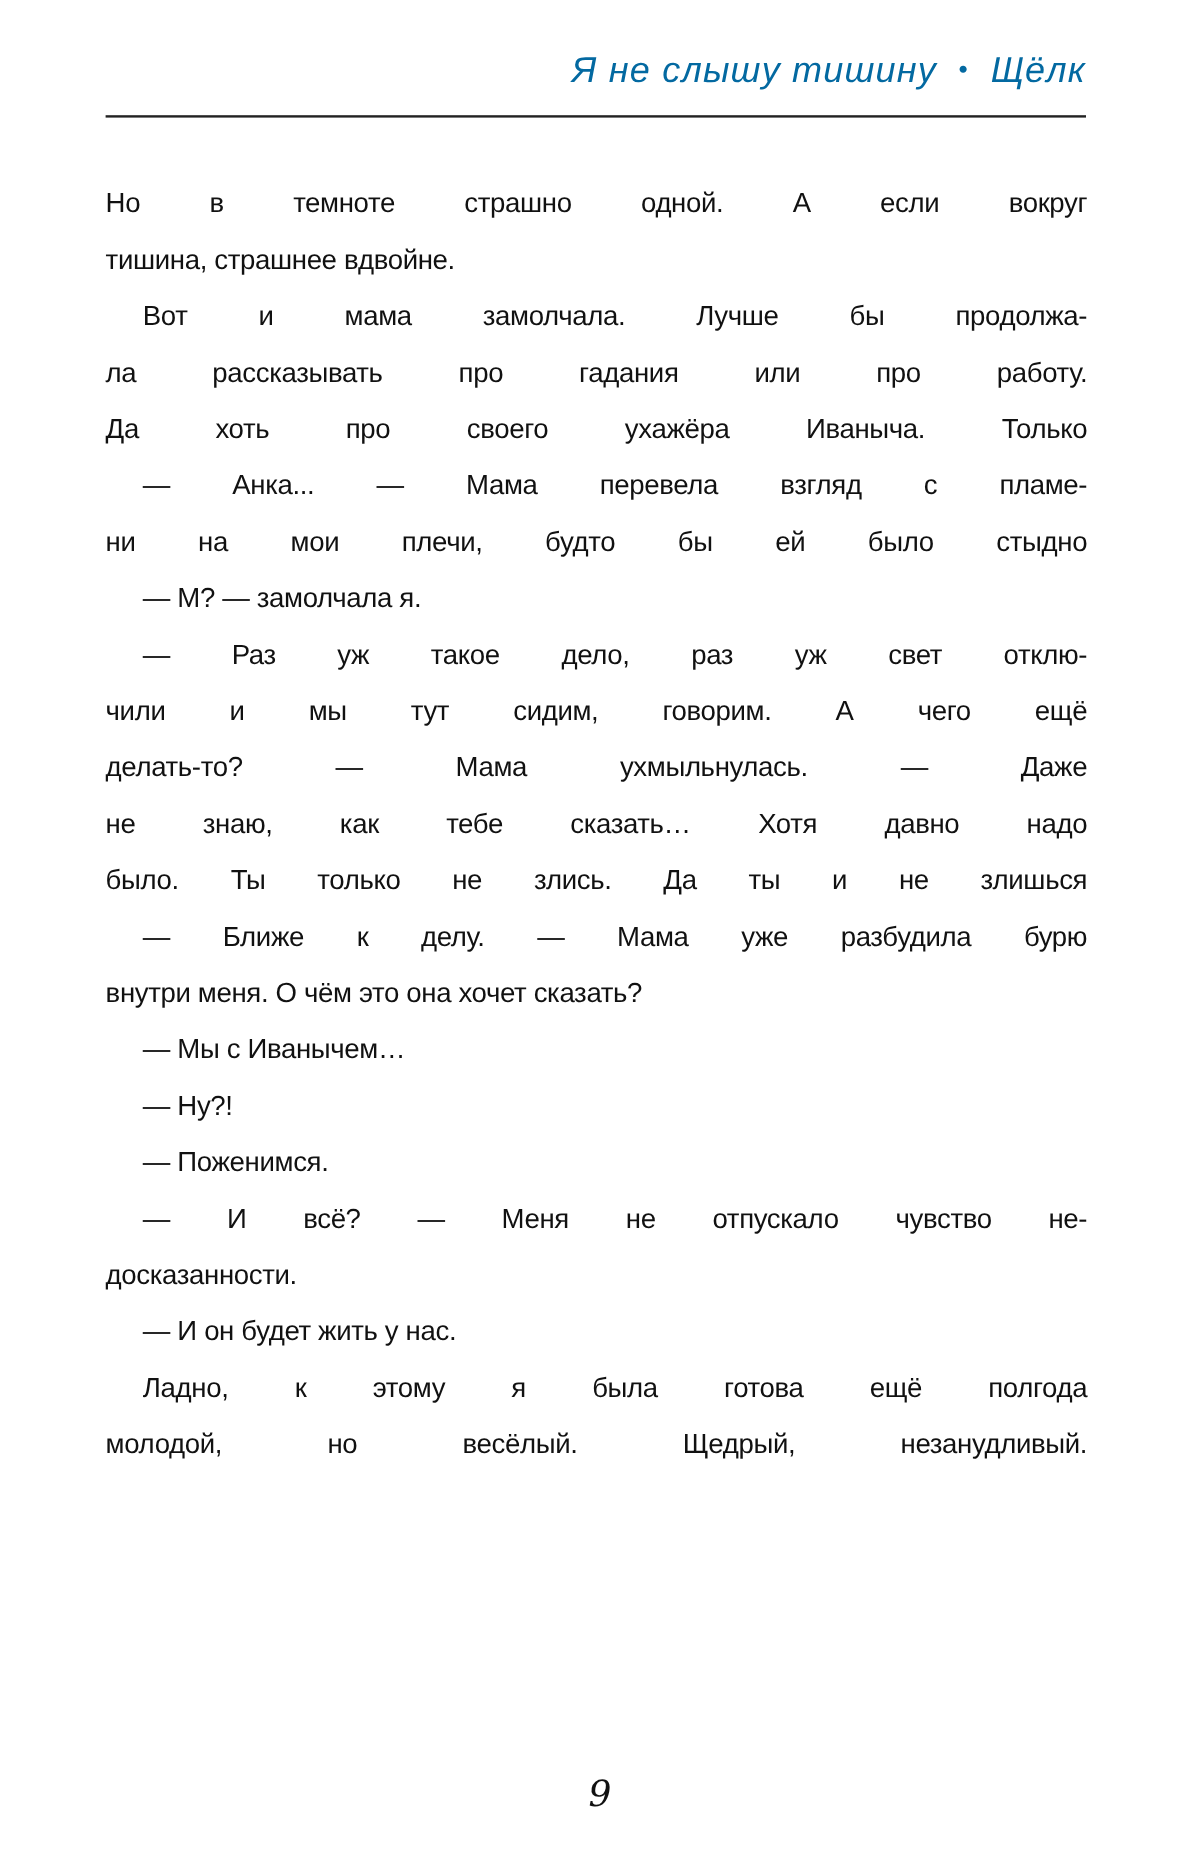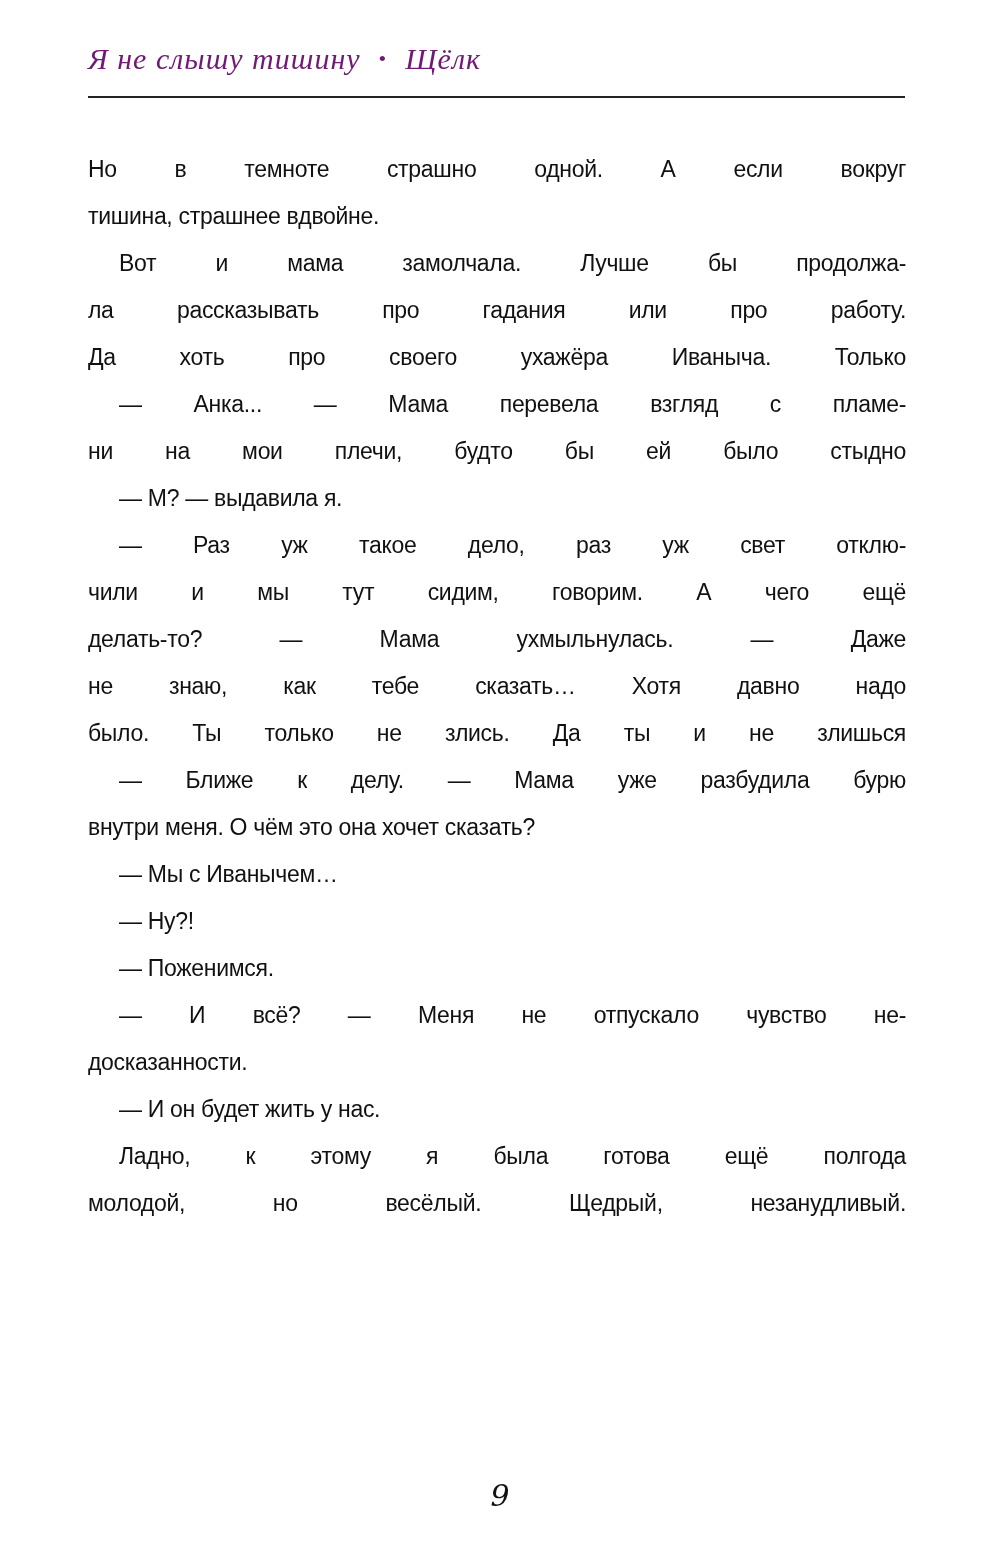--- a/index.html
+++ b/index.html
@@ -1,21 +1,21 @@
 <!DOCTYPE html>
 <html><head>
   <meta charset="utf-8">
   <style>
     html, body { margin: 0; padding: 0; background: #ffffff; }
     body { width: 1000px; height: 1559px; position: relative; overflow: hidden; color: #111; }
     .running-head {
       position: absolute; left: 88px; top: 42px; width: 817px; height: 54px;
-      text-align: left;
-      font-family: Liberation Serif, serif; font-style: italic;
-      font-size: 30px; letter-spacing: 1px; color: #701a75;
+      text-align: right;
+      font-family: Liberation Sans, sans-serif; font-style: italic;
+      font-size: 30px; letter-spacing: 1px; color: #0369a1;
     }
     .running-head .sep { margin: 0 18px; font-style: normal; font-size: 22px; vertical-align: 3px; }
     .rule { position: absolute; left: 88px; top: 96px; width: 817px; height: 2px; background: #222; }
     .body-text {
       position: absolute; left: 88px; top: 146px; width: 818px;
       font-family: "Liberation Sans", sans-serif; font-size: 23px; line-height: 47px;
       color: #111; letter-spacing: -0.3px;
     }
     .line { display: block; white-space: nowrap; text-align-last: justify; text-align: justify; height: 47px; overflow: visible; }
     .line.last { text-align-last: left; }
@@ -34,21 +34,21 @@
 <div class="rule"></div>
 
 <div class="body-text" id="body-text">
     <span class="line">Но в темноте страшно одной. А если вокруг</span>
     <span class="line last">тишина, страшнее вдвойне.</span>
     <span class="line indent">Вот и мама замолчала. Лучше бы продолжа-</span>
     <span class="line">ла рассказывать про гадания или про работу.</span>
     <span class="line">Да хоть про своего ухажёра Иваныча. Только</span>
     <span class="line indent">— Анка... — Мама перевела взгляд с пламе-</span>
     <span class="line">ни на мои плечи, будто бы ей было стыдно</span>
-    <span class="line indent last">— М? — выдавила я.</span>
+    <span class="line indent last">— М? — замолчала я.</span>
     <span class="line indent">— Раз уж такое дело, раз уж свет отклю-</span>
     <span class="line">чили и мы тут сидим, говорим. А чего ещё</span>
     <span class="line">делать-то? — Мама ухмыльнулась. — Даже</span>
     <span class="line">не знаю, как тебе сказать… Хотя давно надо</span>
     <span class="line">было. Ты только не злись. Да ты и не злишься</span>
     <span class="line indent">— Ближе к делу. — Мама уже разбудила бурю</span>
     <span class="line last">внутри меня. О чём это она хочет сказать?</span>
     <span class="line indent last">— Мы с Иванычем…</span>
     <span class="line indent last">— Ну?!</span>
     <span class="line indent last">— Поженимся.</span>

